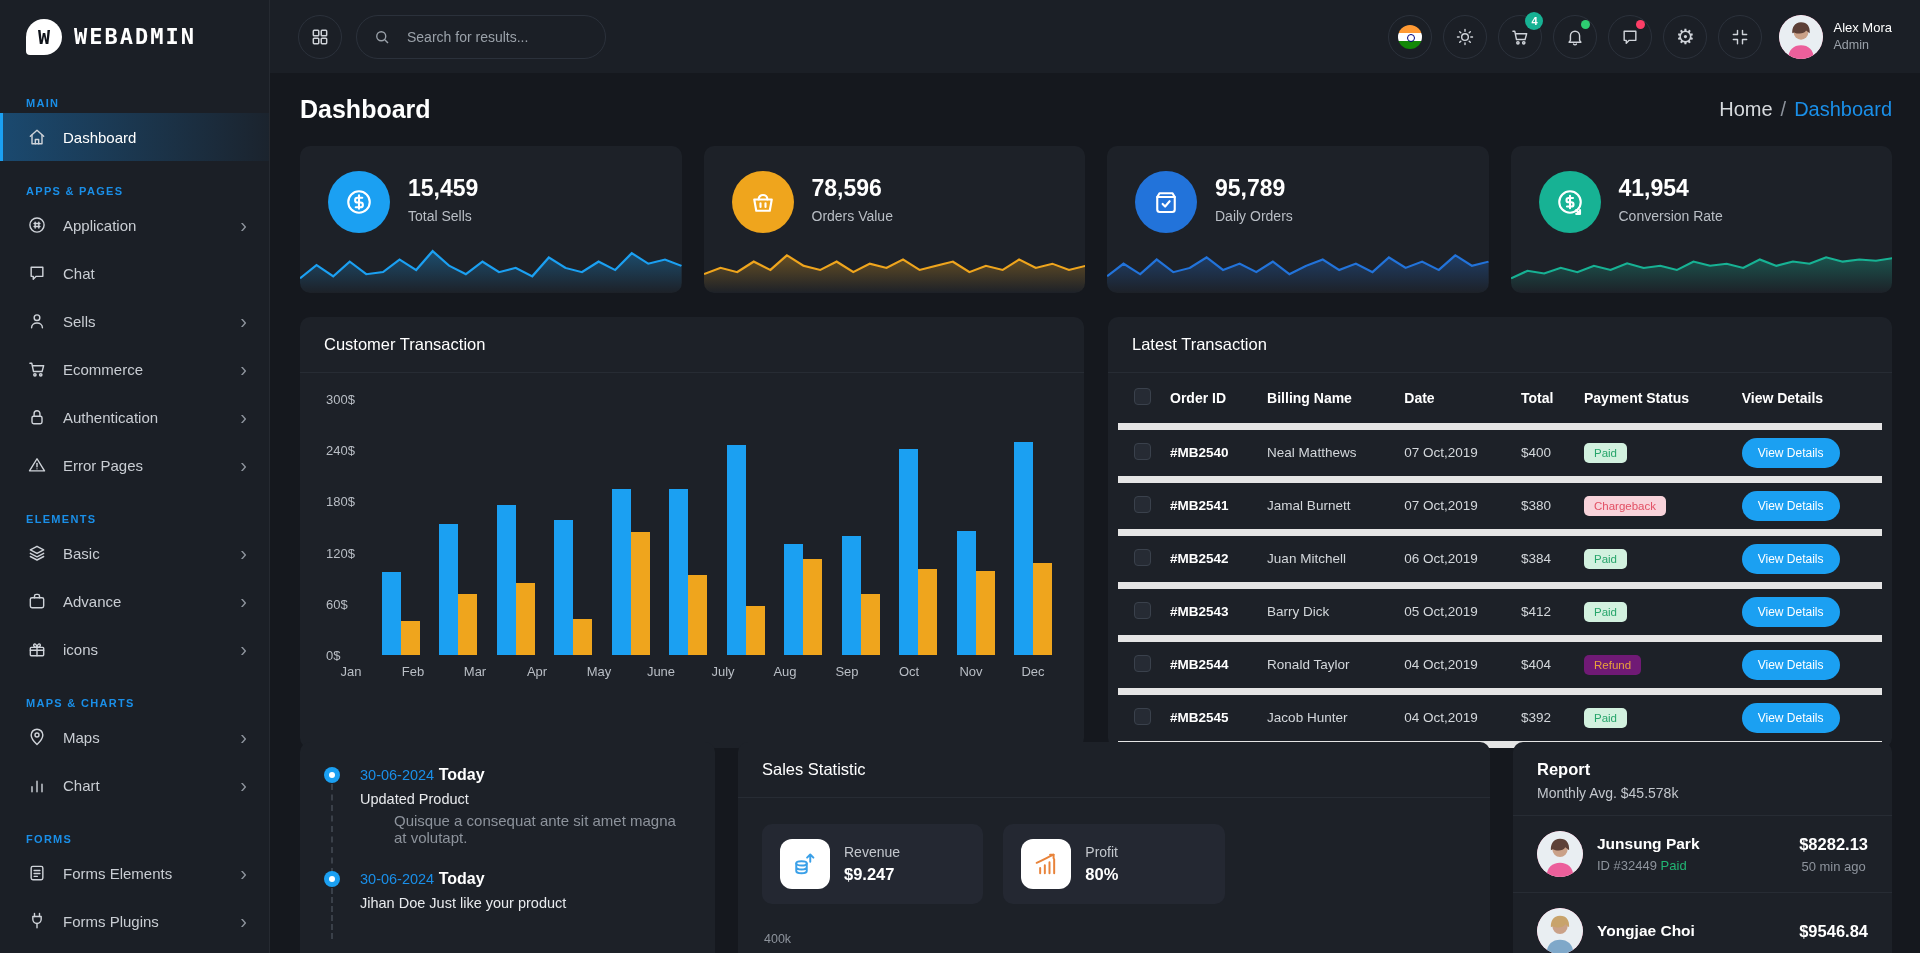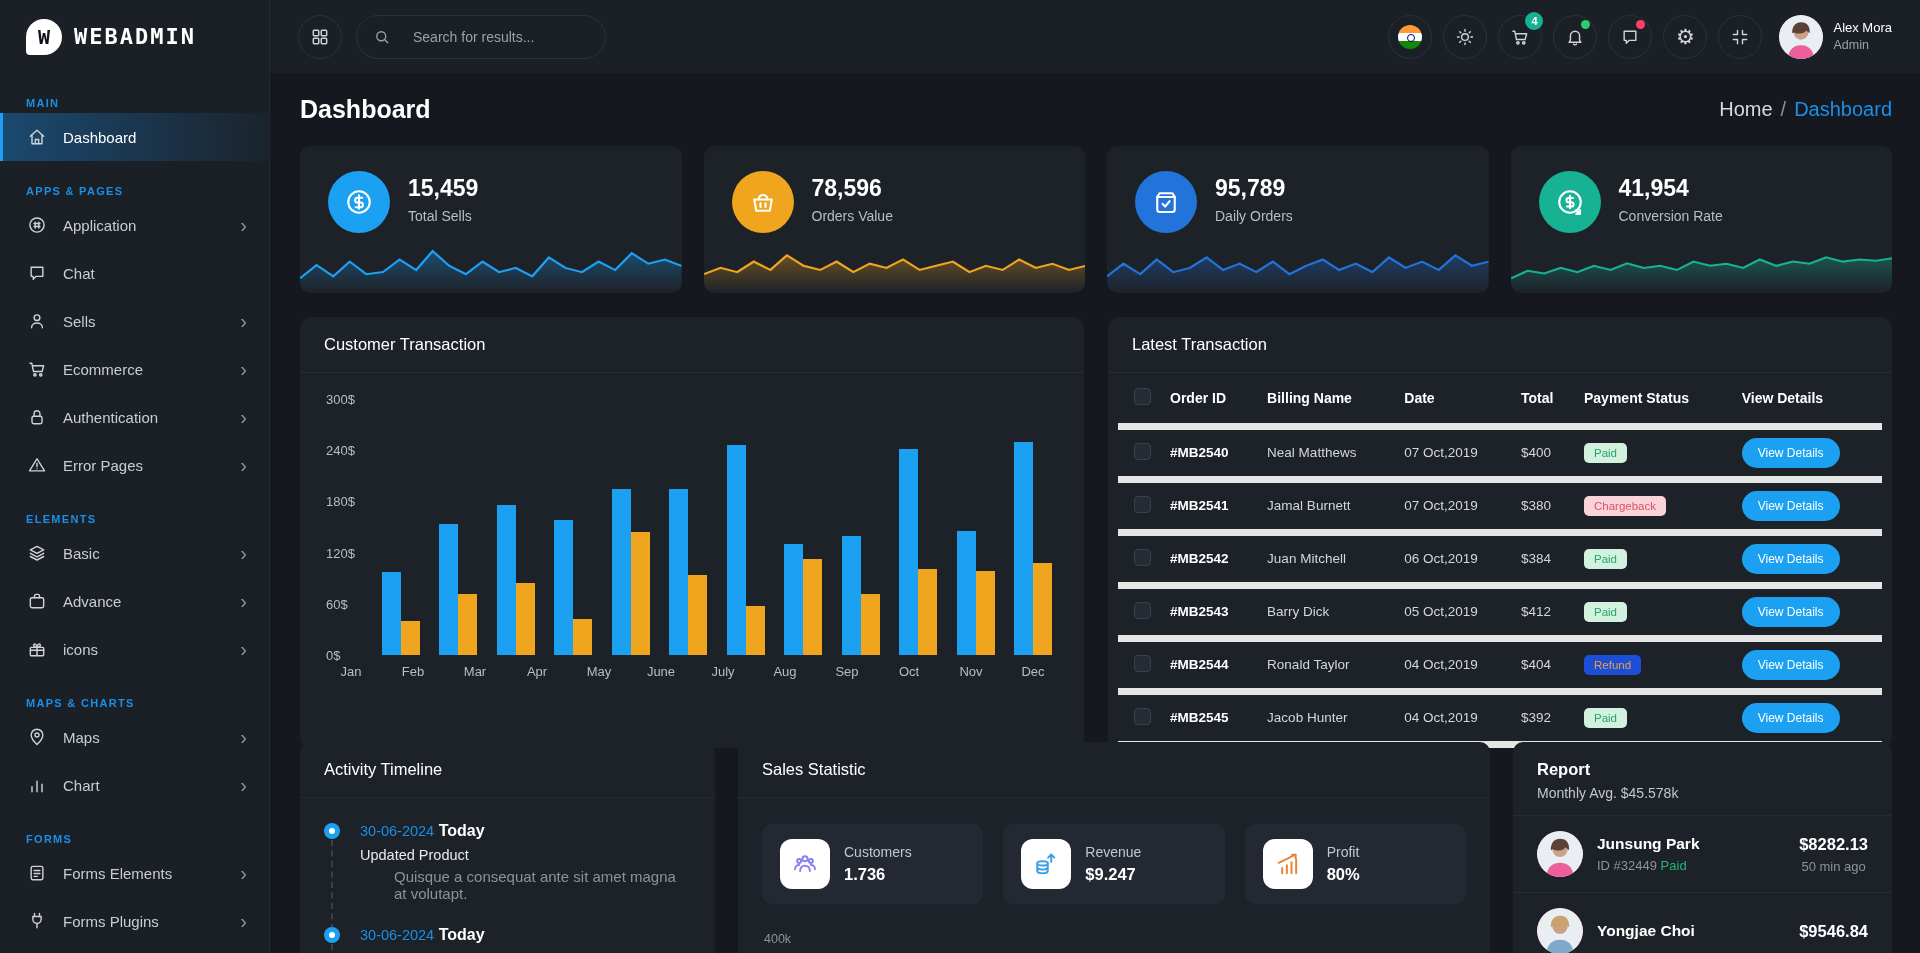--- a/index.html
+++ b/index.html
@@ -17,21 +17,21 @@
   .nav-item .nav-icon svg { width:20px; height:20px; }
   .nav-item .chev { margin-left:auto; font-size:20px; line-height:14px; color:#8d939c; }
   .nav-item.active { background:linear-gradient(90deg, rgba(26,143,232,.38), rgba(26,143,232,.04)); color:#fff; }
   .nav-item.active::before { content:""; position:absolute; left:0; top:0; bottom:0; width:3px; background:#1ba0f2; }
 
   
   .main { flex:1; display:flex; flex-direction:column; height:100%; }
   .topbar { height:73px; min-height:73px; background:#1b1f26; display:flex; align-items:center; padding:0 28px; gap:14px; }
   .icon-btn { width:44px; height:44px; border-radius:50%; border:1px solid #2b313b; display:flex; align-items:center; justify-content:center; color:#cfd3d9; cursor:pointer; position:relative; background:transparent; }
   .icon-btn svg { width:20px; height:20px; }
-  .search-box { width:250px; height:44px; border:1px solid #2b313b; border-radius:24px; display:flex; align-items:center; padding:0 16px; gap:22px; color:#9aa1a9; }
+  .search-box { width:250px; height:44px; border:1px solid #2b313b; border-radius:24px; display:flex; align-items:center; padding:0 16px; gap:16px; color:#9aa1a9; }
   .search-box input { background:transparent; border:none; outline:none; color:#c9cdd3; font-size:14px; width:100%; font-family:inherit; }
   .search-box input::placeholder { color:#9aa1a9; }
   .topbar-right { margin-left:auto; display:flex; align-items:center; gap:11px; }
   .badge { position:absolute; top:-4px; right:-2px; min-width:18px; height:18px; border-radius:9px; background:#17b294; color:#fff; font-size:11px; font-weight:bold; display:flex; align-items:center; justify-content:center; padding:0 4px; }
   .dot { position:absolute; top:4px; right:6px; width:9px; height:9px; border-radius:50%; }
   .flag { width:24px; height:24px; border-radius:50%; overflow:hidden; display:flex; flex-direction:column; }
   .flag span { flex:1; } .flag .f1{background:#ff9933}.flag .f2{background:#fff;position:relative}.flag .f3{background:#138808}
   .flag .f2::after{content:"";position:absolute;left:50%;top:50%;width:6px;height:6px;margin:-3px 0 0 -3px;border-radius:50%;border:1.5px solid #000080;}
   .user-chip { display:flex; align-items:center; gap:10px; margin-left:6px; cursor:pointer; }
   .avatar { width:44px; height:44px; border-radius:50%; overflow:hidden; background:#f7a8c4; flex:none; }
@@ -603,74 +603,59 @@
                   <td>$412</td>
                   <td><span class="pill" style="background:#d2f1df;color:#27a56b">Paid</span></td>
                   <td><button class="view-btn">View Details</button></td>
                 </tr>
                 <tr>
                   <td class="cb-col"><span class="checkbox"></span></td>
                   <td class="order-id">#MB2544</td>
                   <td>Ronald Taylor</td>
                   <td>04 Oct,2019</td>
                   <td>$404</td>
-                  <td><span class="pill" style="background:#1d4ed8;color:#e9a23b">Refund</span></td>
+                  <td><span class="pill" style="background:#701a75;color:#e9a23b">Refund</span></td>
                   <td><button class="view-btn">View Details</button></td>
                 </tr>
                 <tr>
                   <td class="cb-col"><span class="checkbox"></span></td>
                   <td class="order-id">#MB2545</td>
                   <td>Jacob Hunter</td>
                   <td>04 Oct,2019</td>
                   <td>$392</td>
                   <td><span class="pill" style="background:#d2f1df;color:#27a56b">Paid</span></td>
                   <td><button class="view-btn">View Details</button></td>
                 </tr>
               </tbody>
           </table>
         </div>
       </section>
     </div>
 
     <div class="bottom-row">
       <section class="card">
-        <div class="card-header">Activity Timeline</div>
         <div class="tl-body" id="tl-body">
             <div class="tl-entry">
               <span class="tl-dot"></span>
               <div><span class="tl-date">30-06-2024</span> <span class="tl-day">Today</span></div>
               <div class="tl-title">Updated Product</div>
               <div class="tl-desc">Quisque a consequat ante sit amet magna at volutapt.</div>
             </div>
             <div class="tl-entry">
               <span class="tl-dot"></span>
               <div><span class="tl-date">30-06-2024</span> <span class="tl-day">Today</span></div>
               <div class="tl-title">Jihan Doe Just like your product</div>
             </div>
           </div>
       </section>
 
       <section class="card">
         <div class="card-header">Sales Statistic</div>
         <div class="sales-tiles" id="sales-tiles">
             <div class="tile">
-              <span class="tile-icon" style="color:#8a7ff0">
-                <svg viewBox="0 0 24 24" fill="none" stroke="currentColor" stroke-width="1.7" stroke-linecap="round" stroke-linejoin="round">
-                  <circle cx="7" cy="9.5" r="1.7"></circle>
-                  <circle cx="17" cy="9.5" r="1.7"></circle>
-                  <circle cx="12" cy="7.5" r="2.2"></circle>
-                  <path d="M3.5 16.5 c0-2.4 1.8-3.6 3.5-3.6 M20.5 16.5 c0-2.4-1.8-3.6-3.5-3.6 M7.8 18 c0-3 2-4.6 4.2-4.6 s4.2 1.6 4.2 4.6"></path>
-                </svg>
-              </span>
-              <span>
-                <div class="tile-label">Customers</div>
-                <div class="tile-value">1.736</div>
-              </span>
-            </div>
-            <div class="tile">
               <span class="tile-icon" style="color:#3aa0e8">
                 <svg viewBox="0 0 24 24" fill="none" stroke="currentColor" stroke-width="1.7" stroke-linecap="round" stroke-linejoin="round">
                   <path d="M16.5 10 V4 M13.8 6.5 L16.5 3.8 L19.2 6.5"></path>
                   <ellipse cx="9" cy="11.5" rx="4.5" ry="1.8"></ellipse>
                   <path d="M4.5 11.5 v6.5 c0 1 2 1.9 4.5 1.9 s4.5-.9 4.5-1.9 v-6.5 M4.5 14.8 c0 1 2 1.9 4.5 1.9 s4.5-.9 4.5-1.9"></path>
                 </svg>
               </span>
               <span>
                 <div class="tile-label">Revenue</div>
                 <div class="tile-value">$9.247</div>

